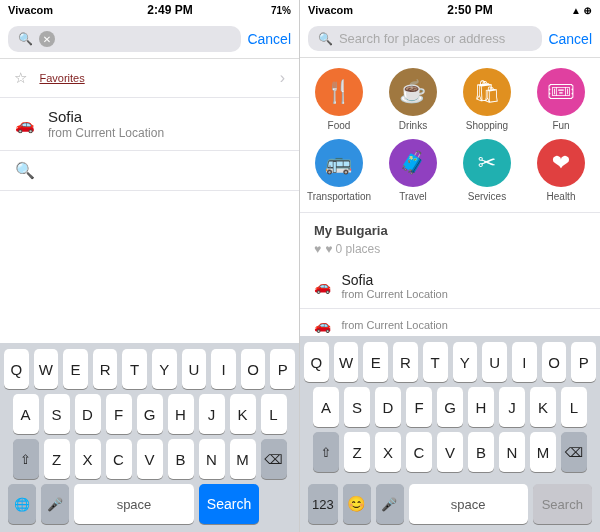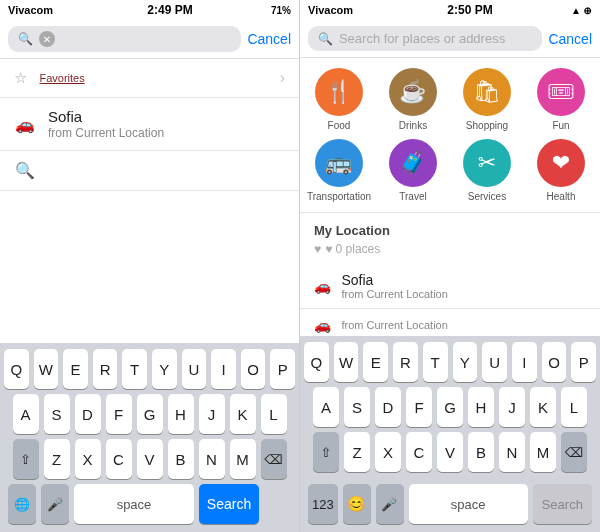--- a/index.html
+++ b/index.html
@@ -435,21 +435,21 @@
       <div class="cat-circle" style="background:#20b0b0;">✂</div>
       <span class="cat-label">Services</span>
     </div>
     <div class="cat-item">
       <div class="cat-circle" style="background:#e04040;">❤</div>
       <span class="cat-label">Health</span>
     </div>
   </div>
 
   <div class="right-results">
-    <div class="right-section-header">My Location</div>
+    <div class="right-section-header">My Bulgaria</div>
     <div class="right-section-sub">
       <span>♥</span>
       <span>♥ 0 places</span>
     </div>
 
     <div class="right-result-item">
       <span class="rr-icon">🚗</span>
       <div class="rr-text">
         <div class="rr-title">Sofia</div>
         <div class="rr-sub">from Current Location</div>

